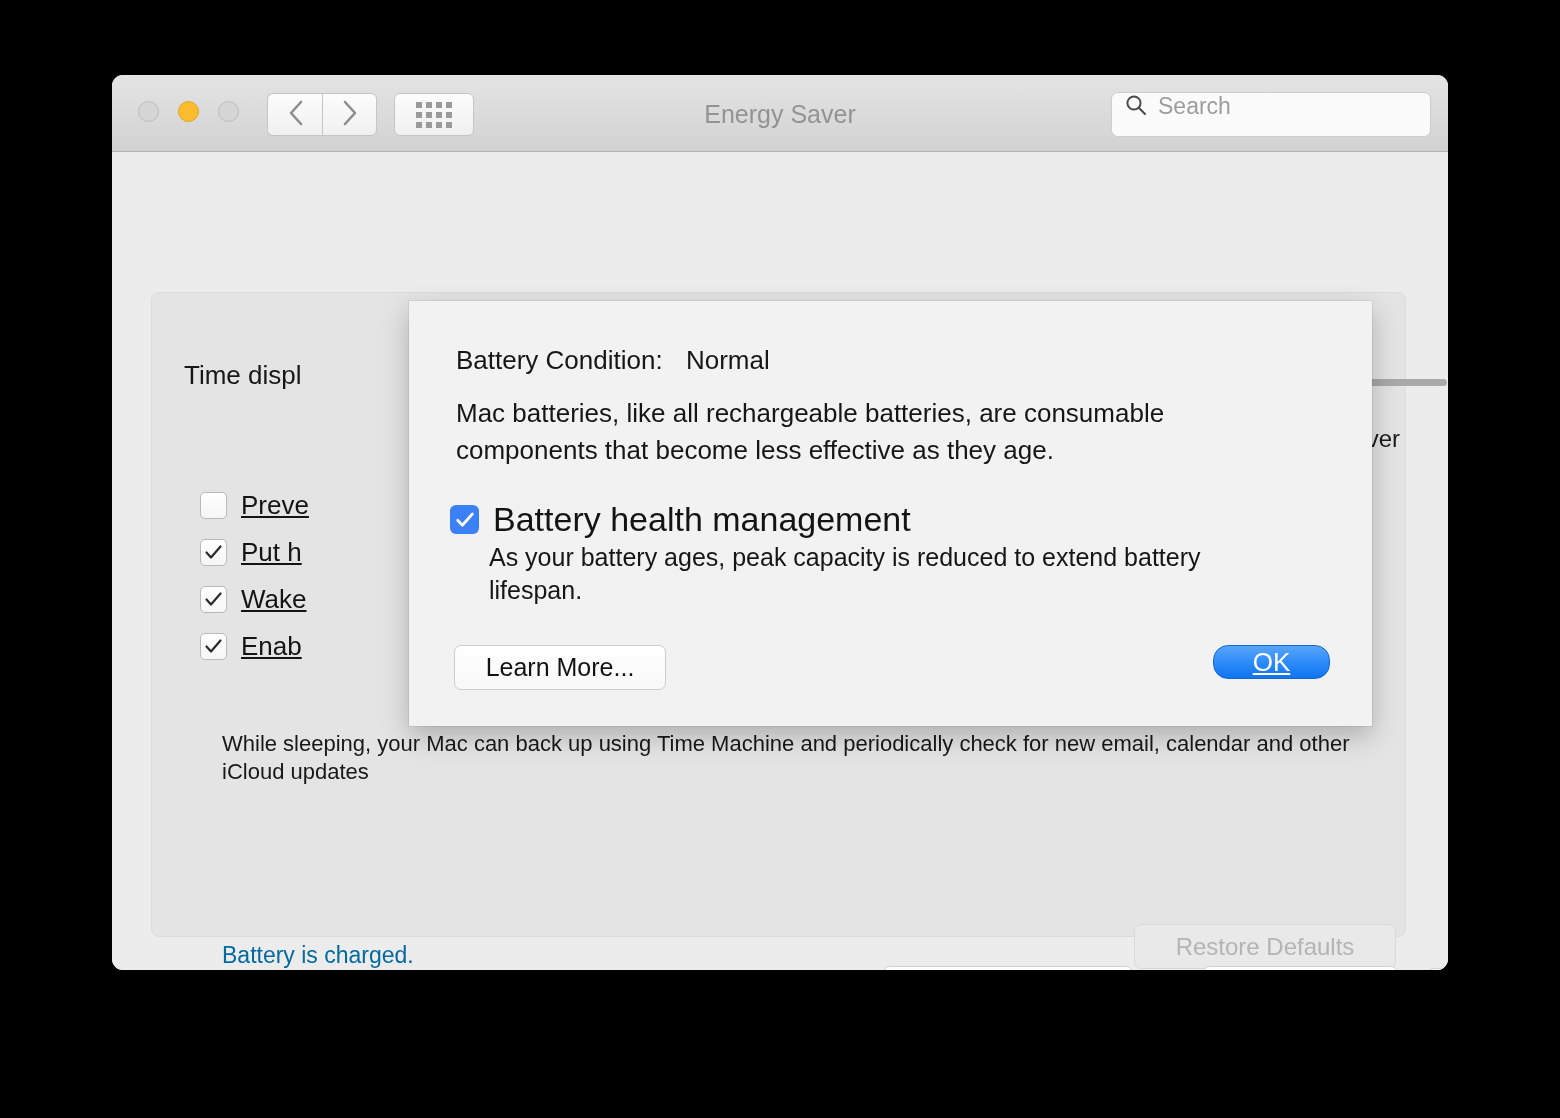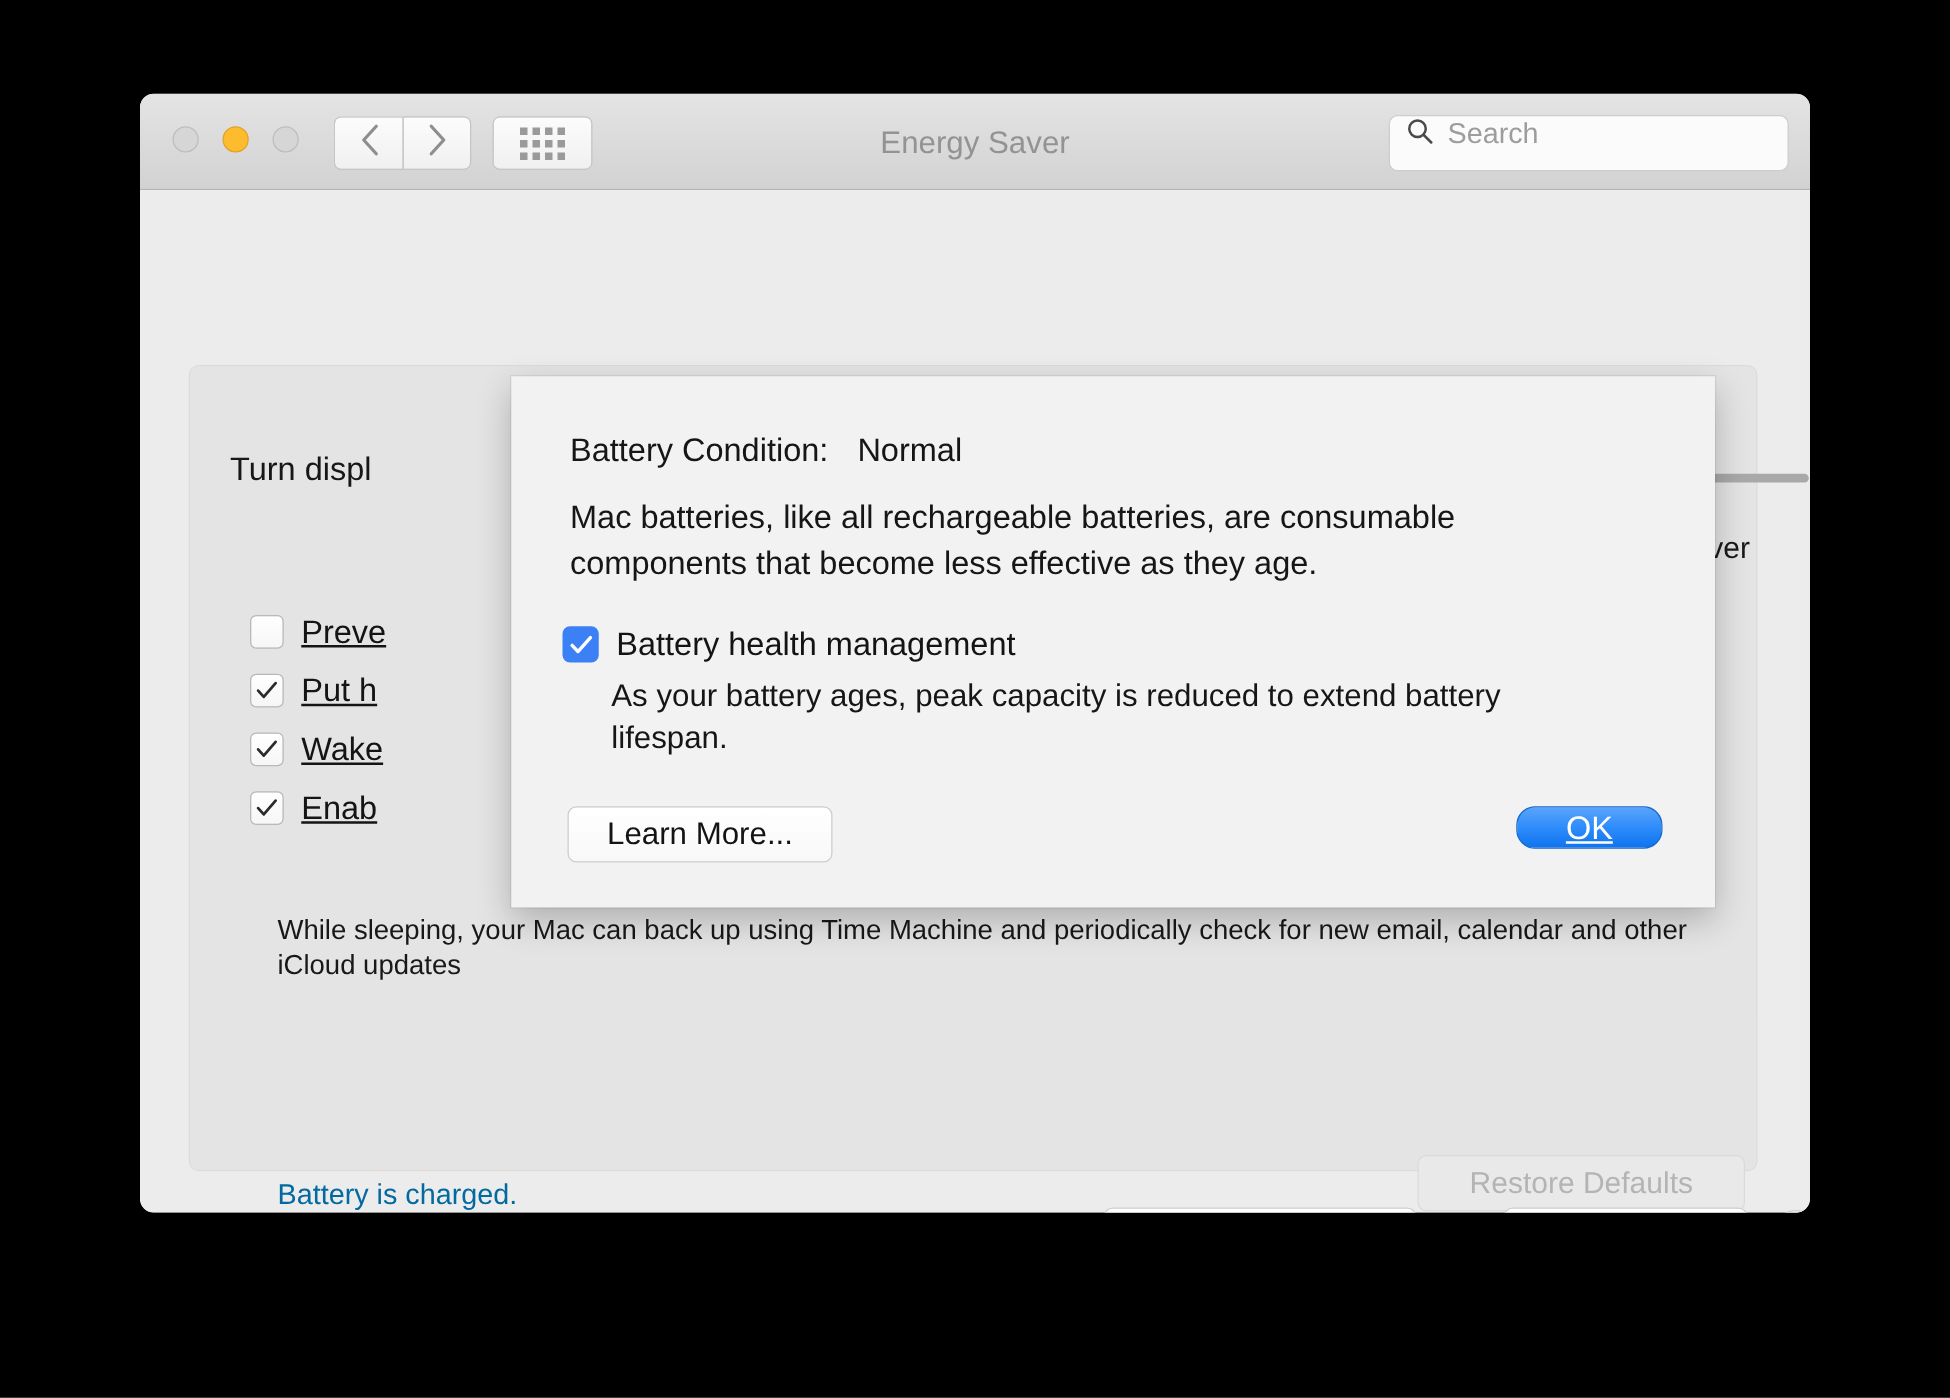--- a/index.html
+++ b/index.html
@@ -185,21 +185,21 @@
   .sheet-cbrow {
     position: absolute; left: 41px; top: 199px;
     display: flex; align-items: center;
   }
   .cbox-blue {
     width: 29px; height: 29px; border-radius: 6px;
     background: #3b80f5;
     display: flex; align-items: center; justify-content: center;
     flex: none;
   }
-  .sheet-cbrow .lab { font-size: 26px; color: #141414; margin-left: 14px; }
+  .sheet-cbrow .lab { font-size: 34px; color: #141414; margin-left: 14px; }
   .sheet-sub {
     position: absolute; left: 80px; top: 240px;
     width: 740px;
     font-size: 25px; line-height: 33px; color: #161616;
   }
   .learn-btn {
     position: absolute; left: 45px; top: 344px;
     width: 212px; height: 45px; border-radius: 7px;
     background: linear-gradient(to bottom,#ffffff,#f8f8f8);
     border: 1px solid #cdcdcd;
@@ -271,21 +271,21 @@
           </svg>
       </span>
       <span class="ph">Search</span>
     </div>
   </div>
 
   <div class="wbody">
 
     <div class="panel"></div>
 
-    <div class="turn-label">Turn displ</div>
+    <div class="turn-label">Time displ</div>
 
     <div class="slider-wrap">
       <div class="slider-track"></div>
       <div class="ticks">
         <i style="left:0px;"></i>
           <i style="left:134px;"></i>
       </div>
       <div class="tick-labels">
         <span style="left:-12px;">hrs</span>
         <span style="left:104px;">Never</span>

